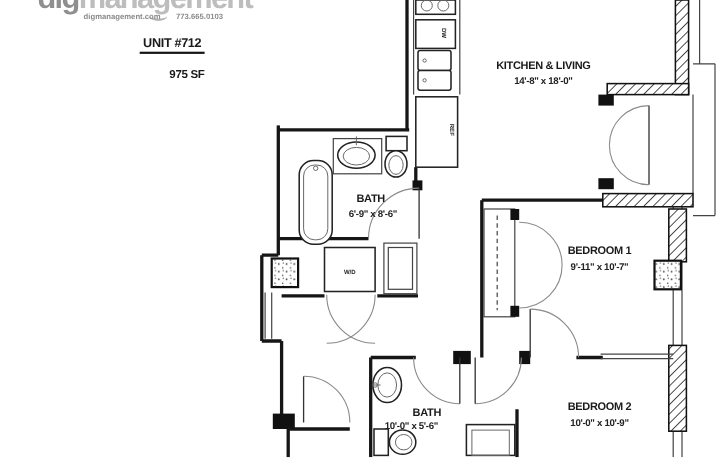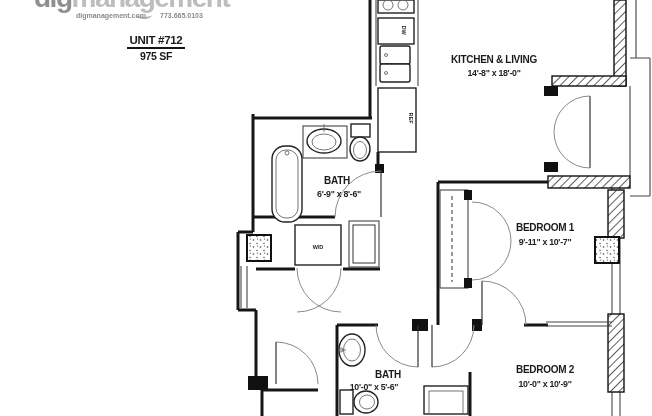--- a/index.html
+++ b/index.html
@@ -7,24 +7,24 @@
          font-family:"Liberation Sans",sans-serif;color:#1a1a1a;}
   .logo-line{position:absolute;left:34px;top:-16px;font-size:28px;font-weight:700;
              letter-spacing:-1.5px;white-space:nowrap;line-height:28px;}
   .logo-dig{color:#8f8f8f;}
   .logo-mgmt{color:#bdbdbd;}
   .logo-sub{position:absolute;left:76px;top:12px;font-size:7px;font-weight:700;color:#8a8a8a;
             white-space:nowrap;}
   .logo-sub span{margin-right:14px;}
   .logo-swoosh{position:absolute;left:136px;top:10px;width:16px;height:7px;
                border-bottom:2px solid #b0b0b0;border-radius:0 0 60% 60%;}
-  .unit-block{position:absolute;left:115px;top:30px;width:82px;text-align:center;}
+  .unit-block{position:absolute;left:104px;top:30px;width:82px;text-align:right;}
   .unit-number{display:inline-block;font-size:11.5px;font-weight:700;letter-spacing:-0.3px;
                border-bottom:2px solid #141414;padding:0 3px 1px 3px;}
-  .unit-area{font-size:10.5px;font-weight:700;letter-spacing:-0.3px;margin-top:1px;}
+  .unit-area{font-size:10.5px;font-weight:700;letter-spacing:-0.3px;margin-top:13px;}
   svg{position:absolute;left:0;top:0;}
   .wall{stroke:#161616;stroke-width:3;fill:none;}
   .thin{stroke:#444;stroke-width:1.1;fill:none;}
   .arc{stroke:#8a8a8a;stroke-width:1;fill:none;}
   .leaf{stroke:#333;stroke-width:1.2;fill:none;}
   .fix{stroke:#222;stroke-width:1.4;fill:#fff;}
   .fix2{stroke:#666;stroke-width:0.9;fill:none;}
   .jamb{fill:#111;}
   .roomlbl{font-size:10px;font-weight:700;letter-spacing:-0.3px;fill:#1a1a1a;text-anchor:middle;}
   .dimlbl{font-size:8.8px;font-weight:700;letter-spacing:-0.3px;fill:#222;text-anchor:middle;}

